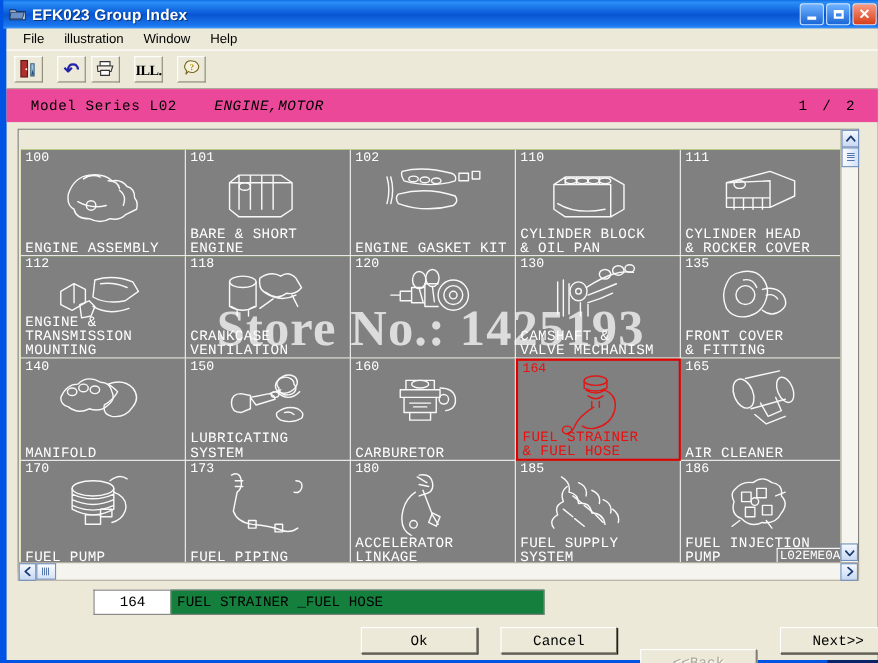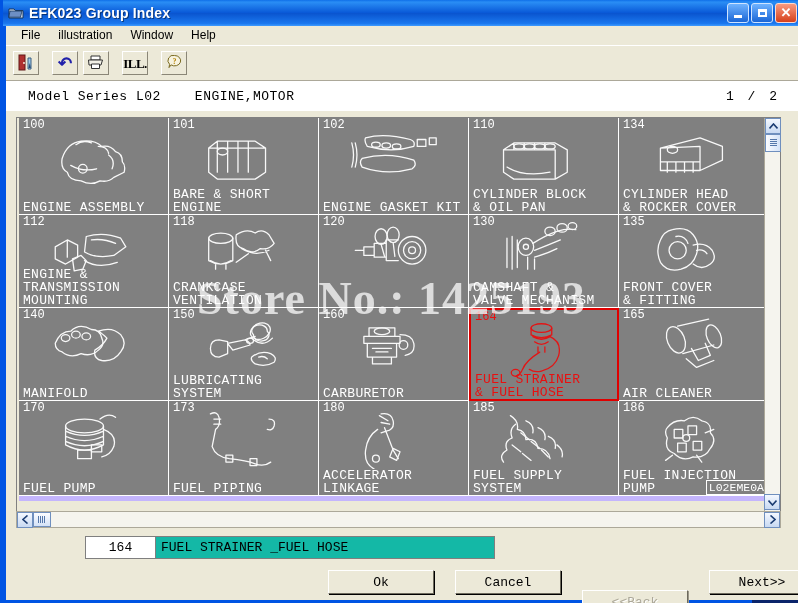--- a/index.html
+++ b/index.html
@@ -70,34 +70,34 @@
     border-left:1px solid #fff;border-top:1px solid #fff;
     border-right:1px solid #8a8677;border-bottom:1px solid #8a8677;
   }
   .tsep{width:5px;}
   .ico{position:relative;z-index:2;font-size:13px;color:#000;line-height:1;}
   .ico-ill{font-size:13px;font-weight:bold;font-family:"Liberation Serif",serif;letter-spacing:-.5px;}
   .ico-undo{color:#2222aa;font-size:17px;font-weight:bold;}
   
   .headerrow{
     height:30px;display:flex;align-items:center;
-    padding:0 18px 0 22px;background:#ffffff;
+    padding:0 18px 0 22px;background:#ec4899;
     font-family:"Liberation Mono",monospace;font-size:13px;color:#000;
   }
   .hdr-model{letter-spacing:.5px;}
-  .hdr-desc{margin-left:34px;letter-spacing:.5px;}
+  .hdr-desc{margin-left:34px;letter-spacing:.5px;font-style:italic;}
   .hdr-page{margin-left:auto;letter-spacing:3px;}
   
   .panel{
     position:absolute;left:13px;top:117px;width:765px;height:404px;
     background:#ece9d8;border:1px solid #808080;box-sizing:border-box;
   }
   .gridwrap{
-    position:absolute;left:2px;top:0;width:745px;height:383px;
-    background:#c4b5fd;overflow:hidden;
+    position:absolute;left:2px;top:18px;width:745px;height:383px;
+    background:#84cc16;overflow:hidden;
   }
   .grid{
     position:relative;width:750px;height:384px;
     display:grid;grid-template-columns:repeat(5,150px);
     grid-template-rows:97px 93px 93px 95px;
   }
   .cell{
     position:relative;box-sizing:border-box;
     border-right:1px solid #ffffff;border-bottom:1px solid #ffffff;
     background:#808080;overflow:hidden;
@@ -173,21 +173,21 @@
   .form-row{
     position:absolute;left:82px;top:536px;display:flex;
   }
   .fld-code{
     width:70px;height:23px;background:#fff;
     border:1px solid #7f7f7f;border-right:0;box-sizing:border-box;
     display:flex;align-items:center;justify-content:center;
     font-family:"Liberation Mono",monospace;font-size:13px;color:#000;
   }
   .fld-desc{
-    width:340px;height:23px;background:#14b8a6;
+    width:340px;height:23px;background:#15803d;
     border:1px solid #7f7f7f;box-sizing:border-box;
     display:flex;align-items:center;padding-left:5px;
     font-family:"Liberation Mono",monospace;font-size:13px;color:#000;
   }
   .btn-row{
     position:absolute;left:325px;top:570px;display:flex;gap:21px;
   }
   .btn{
     width:106px;height:24px;box-sizing:border-box;
     background:#ece9d8;
@@ -331,21 +331,21 @@
                   <ellipse cx="38" cy="26" rx="6" ry="3"></ellipse>
                   <ellipse cx="50" cy="26" rx="6" ry="3"></ellipse>
                   <ellipse cx="62" cy="26" rx="6" ry="3"></ellipse>
                   <path d="M12 50 q20 12 50 6"></path>
                 </g>
               </svg></div>
             <div class="lbl">CYLINDER BLOCK
 &amp; OIL PAN</div>
           </div>
           <div class="cell">
-            <div class="num">134</div>
+            <div class="num">111</div>
             <div class="art"><svg viewBox="0 0 110 72" width="110" height="62" preserveAspectRatio="xMidYMid meet">
                 <g fill="none" stroke="#ffffff" stroke-width="1.5" stroke-linejoin="round" stroke-linecap="round">
                   <path d="M16 28 l46 -12 l26 10 l0 16 l-26 12 l-46 0 z M16 28 l46 -2 M62 26 v28 M16 44 h46 M24 44 v12 M34 44 v12 M44 44 v12 M54 44 v12"></path>
                   <ellipse cx="30" cy="30" rx="6" ry="4"></ellipse>
                 </g>
               </svg></div>
             <div class="lbl">CYLINDER HEAD
 &amp; ROCKER COVER</div>
           </div>
           <div class="cell">

